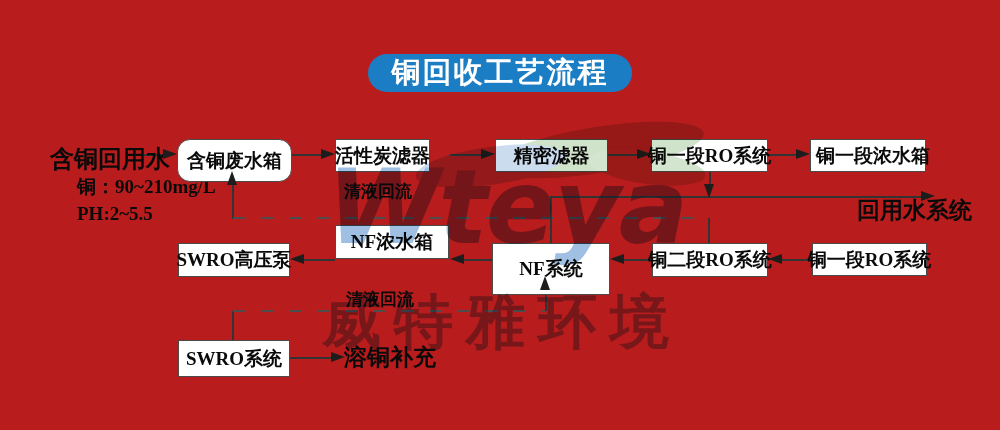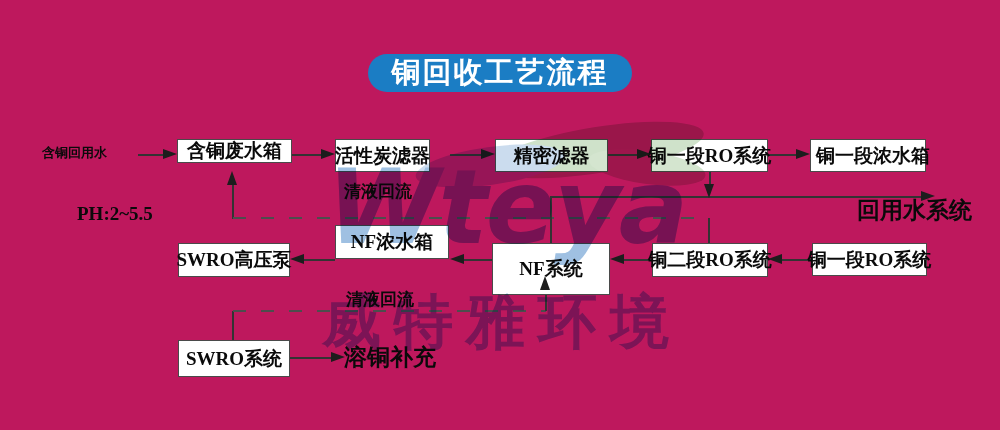--- a/index.html
+++ b/index.html
@@ -1,17 +1,17 @@
 <!DOCTYPE html>
 <html><head>
 <meta charset="utf-8">
 <style>
   html,body{margin:0;padding:0;background:#fff;}
   .canvas{
-    position:relative;width:1000px;height:430px;background:#be185d;overflow:hidden;
+    position:relative;width:1000px;height:430px;background:#b91c1c;overflow:hidden;
     font-family:"Liberation Serif","DejaVu Serif",serif;
   }
   .title{
     position:absolute;left:368px;top:54px;width:264px;height:38px;
     border-radius:19px;display:flex;align-items:center;justify-content:center;
     font-size:29px;font-weight:bold;letter-spacing:2px;
     font-family:"DejaVu Sans","Liberation Sans",sans-serif;
   }
   .box{
     position:absolute;box-sizing:border-box;background:#ffffff;
@@ -35,24 +35,25 @@
   .wm-slogan{position:absolute;left:347px;top:256px;font-size:27px;font-weight:bold;letter-spacing:32px;line-height:1;}
   .wm-company{position:absolute;left:322px;top:292px;font-size:59px;font-weight:bold;letter-spacing:13px;line-height:1;}
 </style>
 </head>
 <body>
 
 <div class="canvas">
 
   <div class="title" style="background:#1b7dc4;color:#ffffff;">铜回收工艺流程</div>
 
-  <div class="lbl" style="left:42px;top:146px;font-size:13px;">含铜回用水</div>
+  <div class="lbl" style="left:50px;top:146px;font-size:24px;">含铜回用水</div>
+  <div class="lbl" style="left:77px;top:176px;font-size:19px;">铜：90~210mg/L</div>
   <div class="lbl" style="left:77px;top:203px;font-size:19px;">PH:2~5.5</div>
 
-  <div class="box" style="left:177px;top:139px;width:115px;height:24px;">含铜废水箱</div>
+  <div class="box" style="left:177px;top:139px;width:115px;height:43px;border-radius:13px;">含铜废水箱</div>
   <div class="box" style="left:335px;top:139px;width:95px;height:33px;">活性炭滤器</div>
   <div class="box" style="left:495px;top:139px;width:113px;height:33px;">精密滤器</div>
   <div class="box" style="left:651px;top:139px;width:117px;height:33px;">铜一段RO系统</div>
   <div class="box" style="left:810px;top:139px;width:116px;height:33px;padding-left:10px;">铜一段浓水箱</div>
 
   <div class="box" style="left:178px;top:243px;width:112px;height:34px;">SWRO高压泵</div>
   <div class="box" style="left:335px;top:225px;width:114px;height:34px;">NF浓水箱</div>
   <div class="box" style="left:492px;top:243px;width:118px;height:52px;">NF系统</div>
   <div class="box" style="left:652px;top:243px;width:116px;height:34px;">铜二段RO系统</div>
   <div class="box" style="left:812px;top:243px;width:115px;height:33px;">铜一段RO系统</div>

